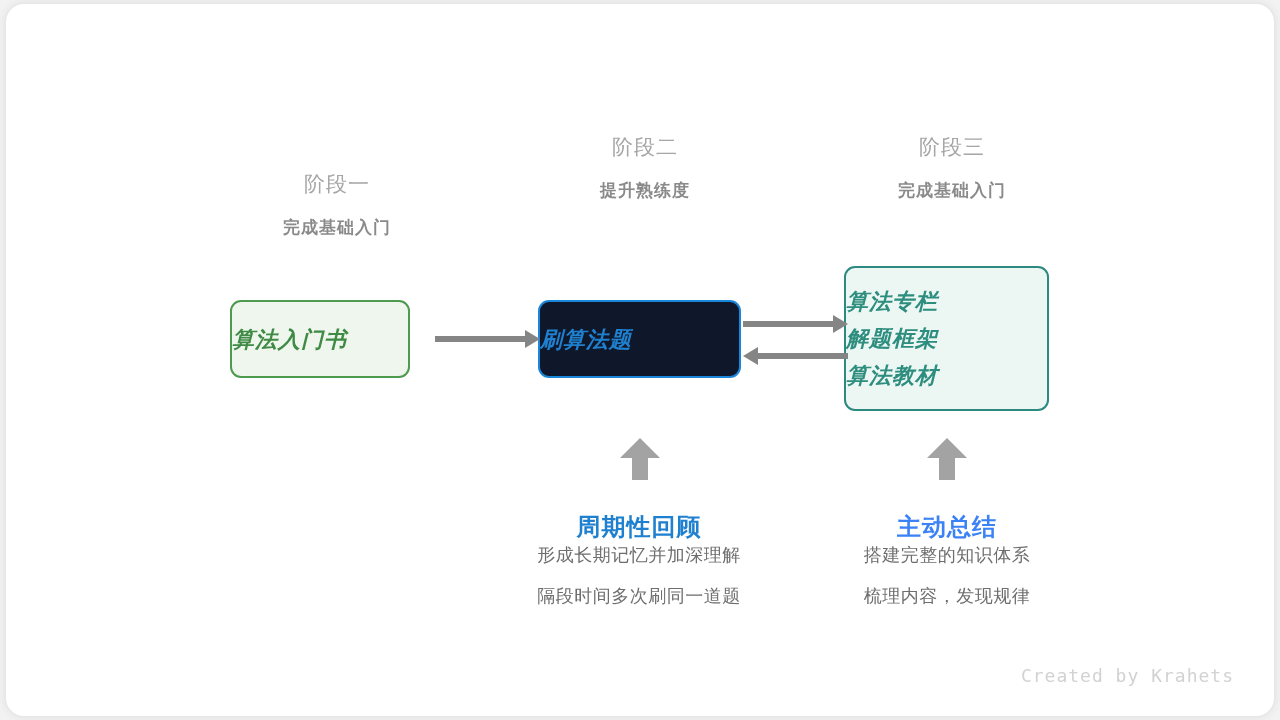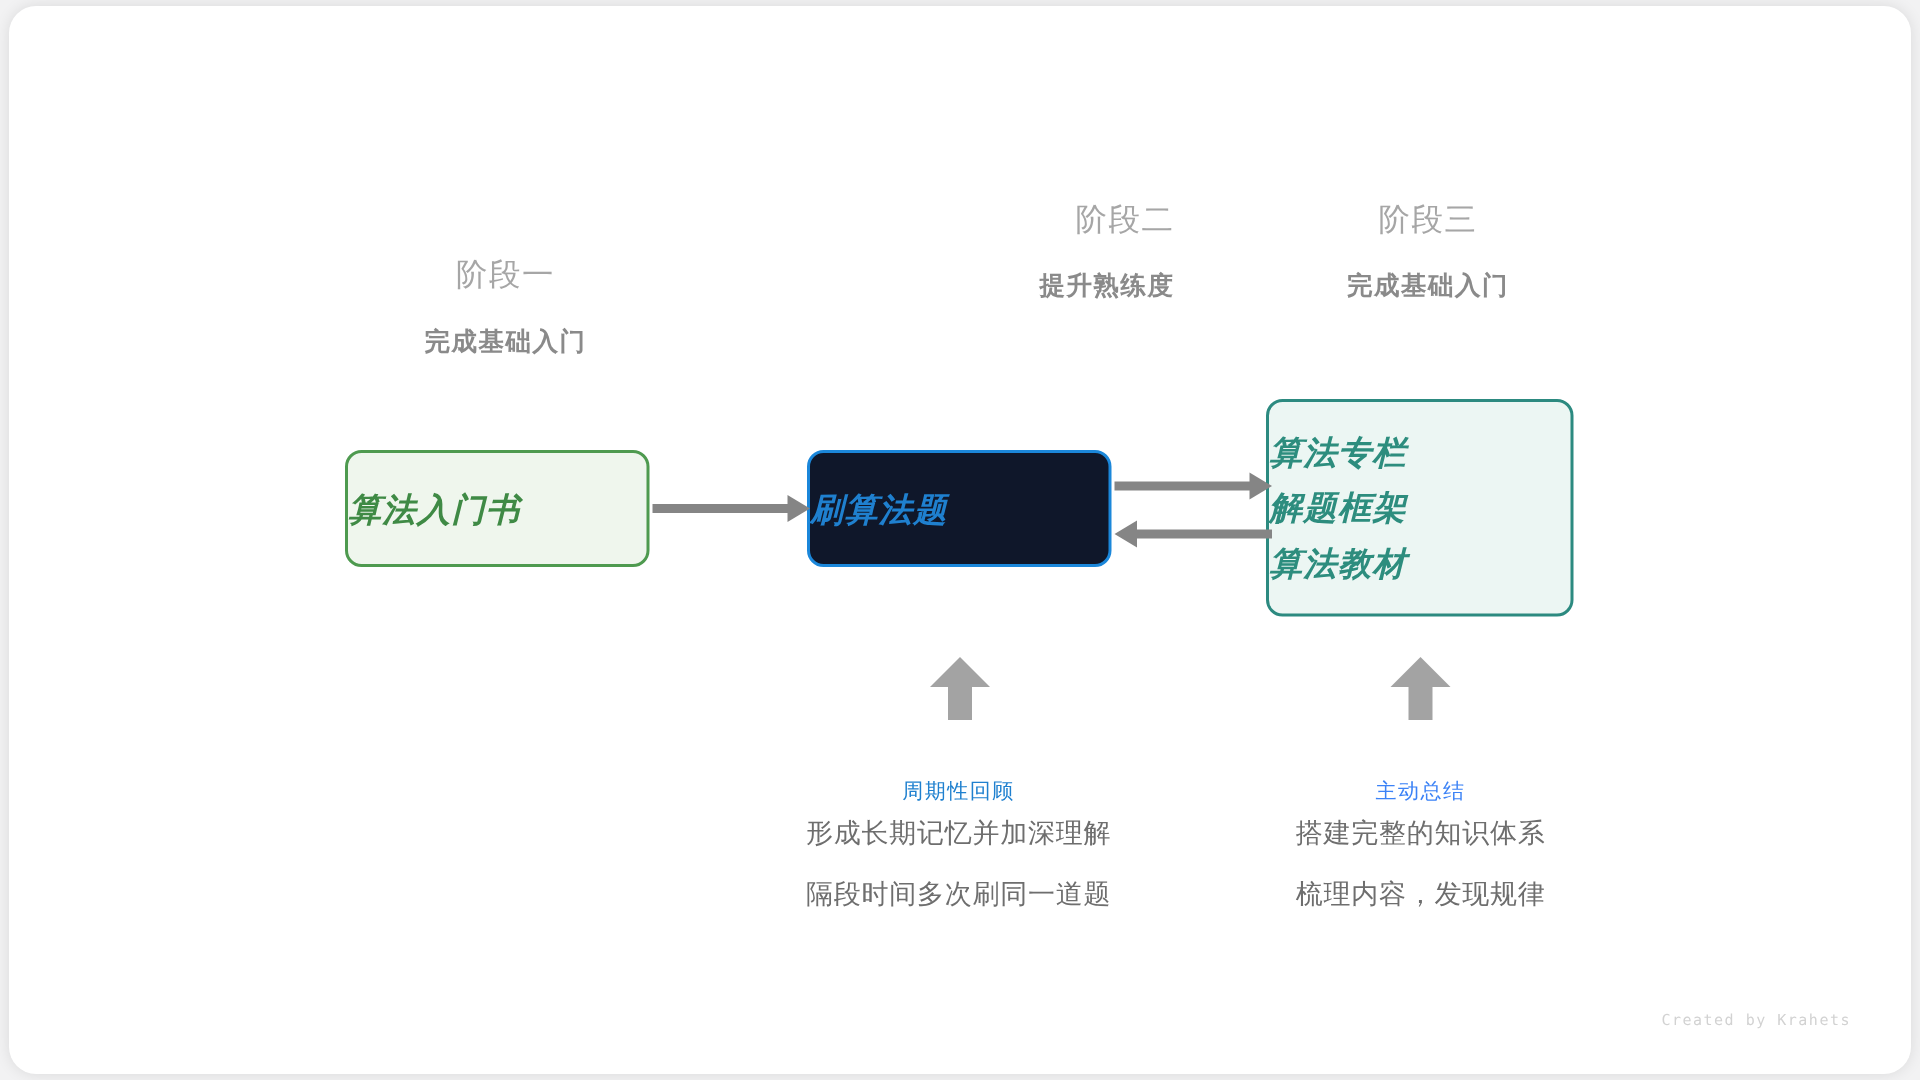--- a/index.html
+++ b/index.html
@@ -135,22 +135,22 @@
     background: #a3a3a3;
   }
 
   
   .annotation {
     position: absolute;
     width: 360px;
     text-align: center;
   }
   .annotation-title {
-    font-size: 14px;
-    font-weight: normal;
+    font-size: 24px;
+    font-weight: bold;
     letter-spacing: 1px;
     line-height: 30px;
     white-space: nowrap;
   }
   .annotation-title.blue { color: #1f80cf; }
   .annotation-title.teal { color: #3b82f6; }
   .annotation-body {
     margin-top: 14px;
     font-size: 18px;
     color: #6e6e6e;
@@ -158,48 +158,48 @@
     letter-spacing: 0.5px;
     white-space: nowrap;
   }
 
   
   .footer-credit {
     position: absolute;
     right: 40px;
     bottom: 30px;
     font-family: "DejaVu Sans Mono", "Liberation Mono", monospace;
-    font-size: 10px;
+    font-size: 18px;
     color: #d2d2d2;
     letter-spacing: 1px;
     white-space: nowrap;
   }
 </style>
 </head>
 <body>
 
 <div id="canvas">
   <div class="page-card">
 
     <div class="stage-header" style="left:181px; top:128px;margin-top:37px;">
       <div class="stage-kicker">阶段一</div>
       <div class="stage-title">完成基础入门</div>
     </div>
 
-    <div class="stage-header" style="left:477px; top:128px;text-align:right;">
+    <div class="stage-header" style="left:489px; top:128px;">
       <div class="stage-kicker">阶段二</div>
       <div class="stage-title">提升熟练度</div>
     </div>
 
     <div class="stage-header" style="left:796px; top:128px;">
       <div class="stage-kicker">阶段三</div>
       <div class="stage-title">完成基础入门</div>
     </div>
 
-    <div class="node node-green" style="left:224px; top:296px; width:203px; height:78px;">
+    <div class="node node-green" style="left:224px; top:296px; width:180px; height:78px;">
       <div class="node-line">算法入门书</div>
     </div>
 
     <div class="node node-blue" style="left:532px; top:296px; width:203px; height:78px;">
       <div class="node-line">刷算法题</div>
     </div>
 
     <div class="node node-teal" style="left:838px; top:262px; width:205px; height:145px;">
       <div class="node-line">算法专栏</div>
       <div class="node-line">解题框架</div>

